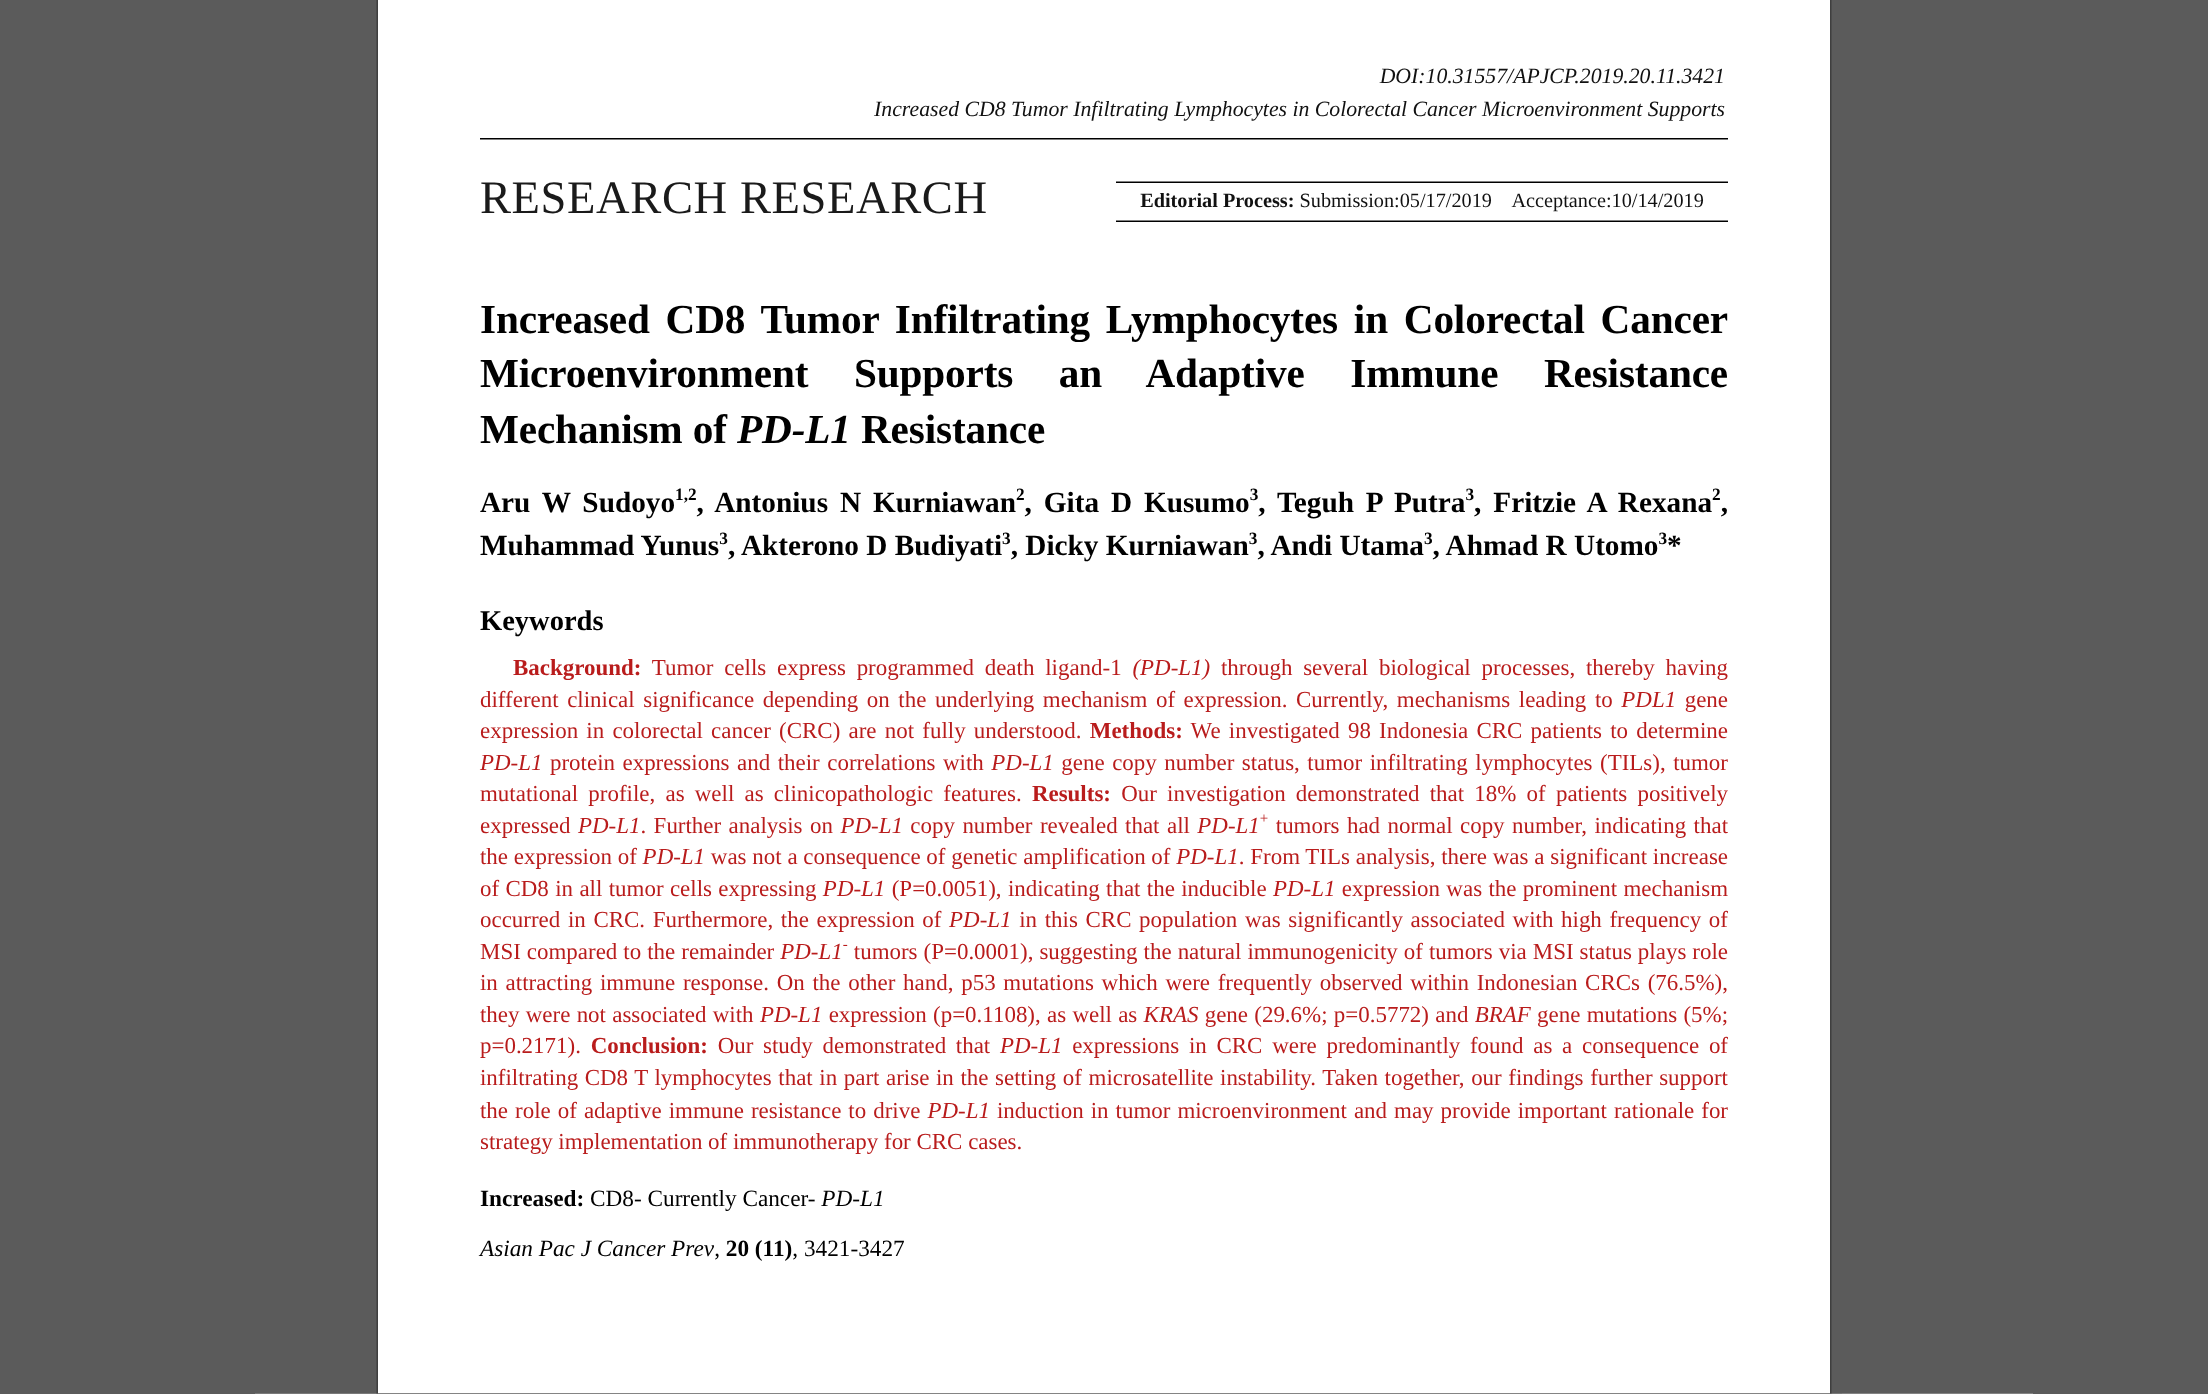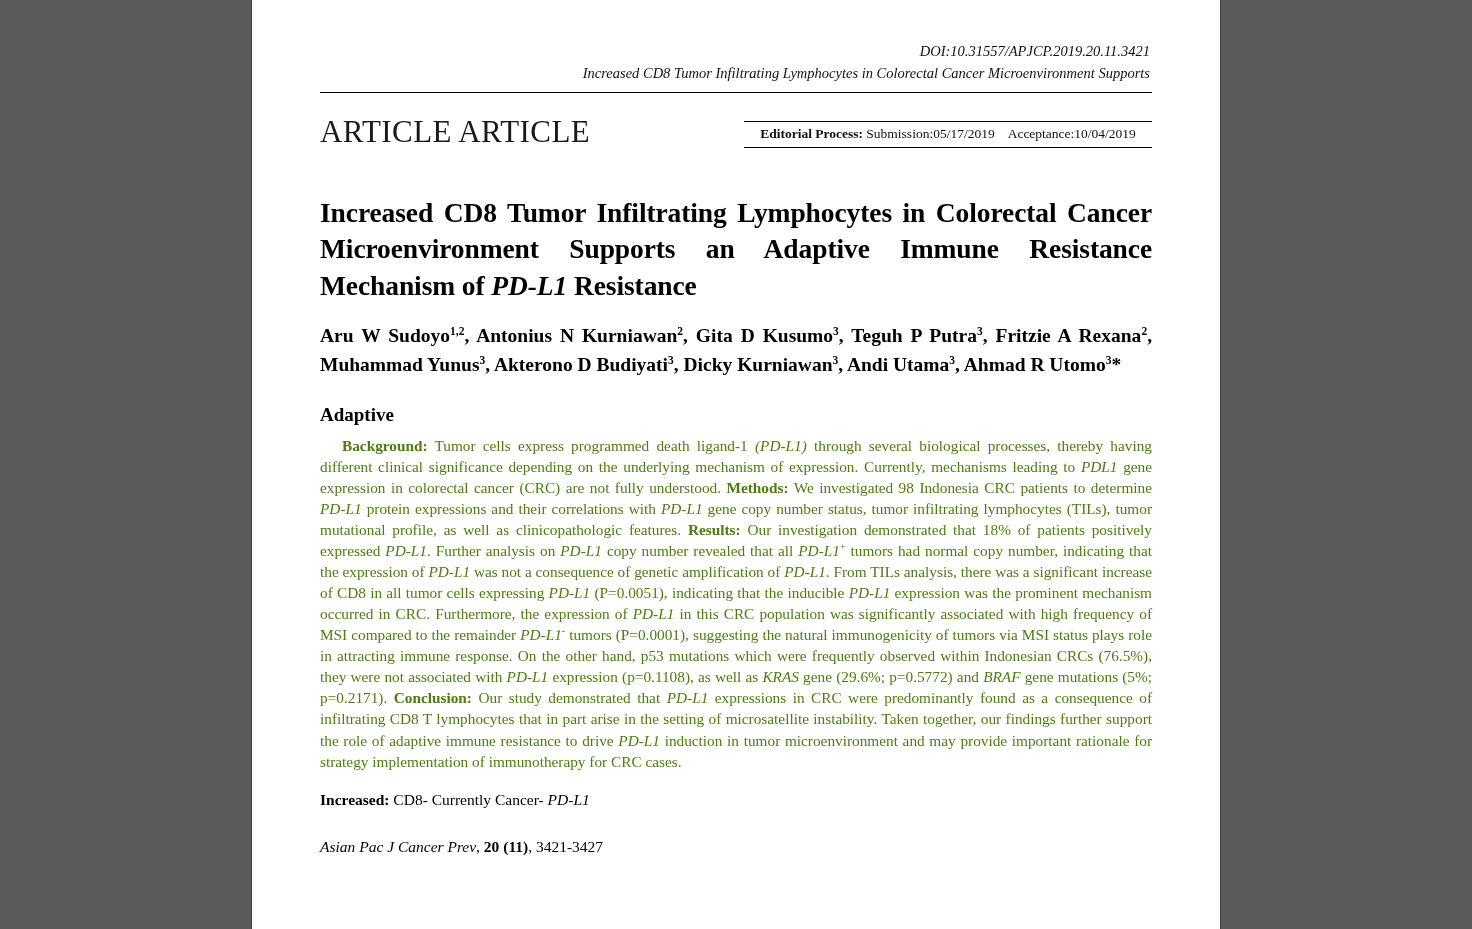--- a/index.html
+++ b/index.html
@@ -131,41 +131,41 @@
     margin-top: 24px;
     font-size: 19px;
     font-weight: bold;
     color: #000;
   }
   .abstract-body {
     margin-top: 9px;
     font-size: 15.3px;
     line-height: 1.375;
     text-align: justify;
-    color: #4d7c0f;
+    color: #b91c1c;
     text-indent: 22px;
   }
   .abstract-body b { font-weight: bold; }
   .abstract-body i { font-style: italic; }
   .abstract-body sup {
     font-size: 10px;
     vertical-align: super;
     line-height: 0;
   }
 
   .keywords {
     margin-top: 19px;
     font-size: 15.5px;
     color: #000;
   }
   .keywords b { font-weight: bold; }
   .keywords i { font-style: italic; }
 
   .journal-ref {
-    margin-top: 29px;
+    margin-top: 15px;
     font-size: 15.5px;
     font-style: italic;
     color: #000;
   }
   .journal-ref b {
     font-weight: bold;
     font-style: normal;
   }
   .journal-ref .plain {
     font-style: normal;
@@ -178,40 +178,40 @@
   <div class="page">
     <div class="page-inner">
 
       <div class="running-head">
         <span class="doi">DOI:10.31557/APJCP.2019.20.11.3421</span>
         <span class="title-short">Increased CD8 Tumor Infiltrating Lymphocytes in Colorectal Cancer Microenvironment Supports</span>
       </div>
       <div class="rule"></div>
 
       <div class="header-row">
-        <div class="research-article">ARTICLE ARTICLE</div>
+        <div class="research-article">RESEARCH RESEARCH</div>
         <div class="editorial-box">
           <div class="line-top"></div>
           <div class="content">
             <b>Editorial Process:</b>
-            <span>Submission:05/17/2019</span><span class="sep"></span><span>Acceptance:10/04/2019</span>
+            <span>Submission:05/17/2019</span><span class="sep"></span><span>Acceptance:10/14/2019</span>
           </div>
           <div class="line-bottom"></div>
         </div>
       </div>
 
       <h1 class="article-title">
         <span>Increased CD8 Tumor Infiltrating Lymphocytes in Colorectal Cancer Microenvironment Supports an Adaptive Immune Resistance Mechanism of </span><i>PD-L1</i><span> Resistance</span>
       </h1>
 
       <div class="authors">
         Aru W Sudoyo<sup>1,2</sup>, Antonius N Kurniawan<sup>2</sup>, Gita D Kusumo<sup>3</sup>, Teguh P Putra<sup>3</sup>, Fritzie A Rexana<sup>2</sup>, Muhammad Yunus<sup>3</sup>, Akterono D Budiyati<sup>3</sup>, Dicky Kurniawan<sup>3</sup>, Andi Utama<sup>3</sup>, Ahmad R Utomo<sup>3</sup>*
       </div>
 
-      <div class="abstract-heading">Adaptive</div>
+      <div class="abstract-heading">Keywords</div>
 
       <div class="abstract-body">
         <b>Background:</b><span> Tumor cells express programmed death ligand-1 </span><i>(PD-L1)</i><span> through several biological processes, thereby having different clinical significance depending on the underlying mechanism of expression. Currently, mechanisms leading to </span><i>PDL1</i><span> gene expression in colorectal cancer (CRC) are not fully understood. </span><b>Methods:</b><span> We investigated 98 Indonesia CRC patients to determine </span><i>PD-L1</i><span> protein expressions and their correlations with </span><i>PD-L1</i><span> gene copy number status, tumor infiltrating lymphocytes (TILs), tumor mutational profile, as well as clinicopathologic features. </span><b>Results:</b><span> Our investigation demonstrated that 18% of patients positively expressed <i>PD-L1</i>. Further analysis on <i>PD-L1</i> copy number revealed that all <i>PD-L1</i><sup>+</sup> tumors had normal copy number, indicating that the expression of <i>PD-L1</i> was not a consequence of genetic amplification of <i>PD-L1</i>. From TILs analysis, there was a significant increase of CD8 in all tumor cells expressing <i>PD-L1</i> (P=0.0051), indicating that the inducible <i>PD-L1</i> expression was the prominent mechanism occurred in CRC. Furthermore, the expression of <i>PD-L1</i> in this CRC population was significantly associated with high frequency of MSI compared to the remainder <i>PD-L1</i><sup>-</sup> tumors (P=0.0001), suggesting the natural immunogenicity of tumors via MSI status plays role in attracting immune response. On the other hand, p53 mutations which were frequently observed within Indonesian CRCs (76.5%), they were not associated with <i>PD-L1</i> expression (p=0.1108), as well as <i>KRAS</i> gene (29.6%; p=0.5772) and <i>BRAF</i> gene mutations (5%; p=0.2171). </span><b>Conclusion:</b><span> Our study demonstrated that <i>PD-L1</i> expressions in CRC were predominantly found as a consequence of infiltrating CD8 T lymphocytes that in part arise in the setting of microsatellite instability. Taken together, our findings further support the role of adaptive immune resistance to drive <i>PD-L1</i> induction in tumor microenvironment and may provide important rationale for strategy implementation of immunotherapy for CRC cases.</span>
       </div>
 
       <div class="keywords">
         <b>Increased:</b><span> CD8- Currently Cancer- </span><i>PD-L1</i>
       </div>
 
       <div class="journal-ref">

